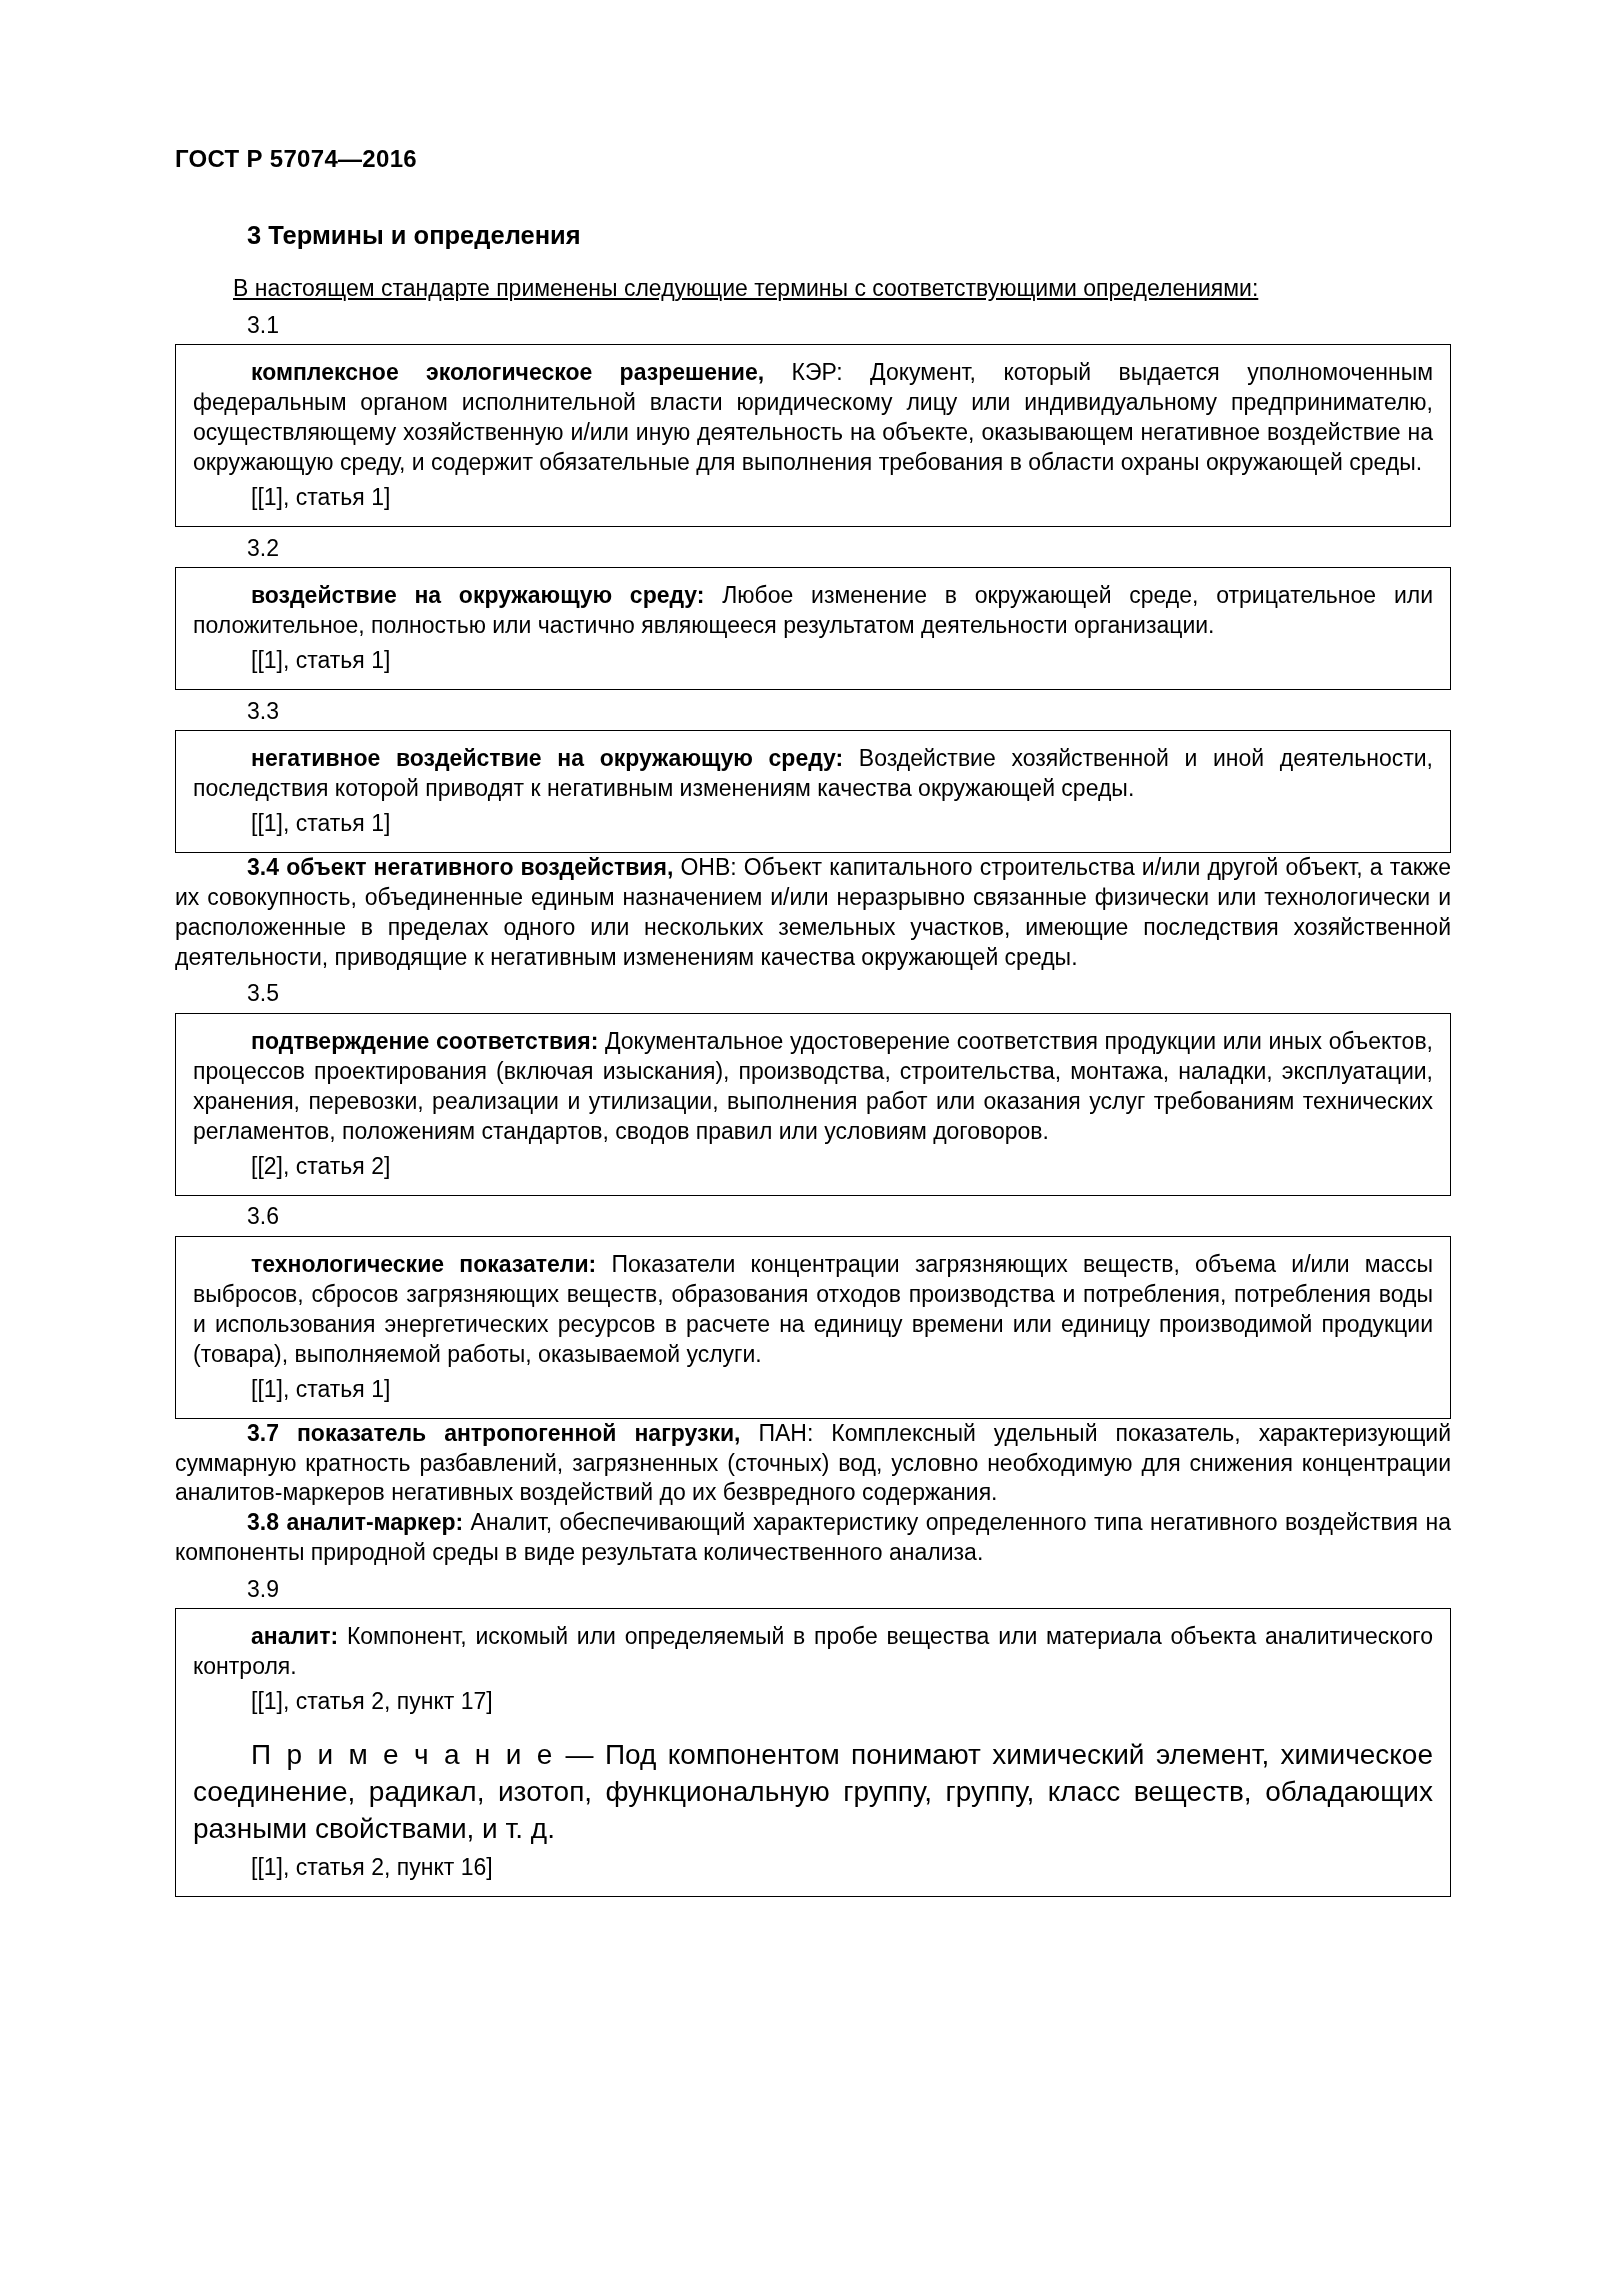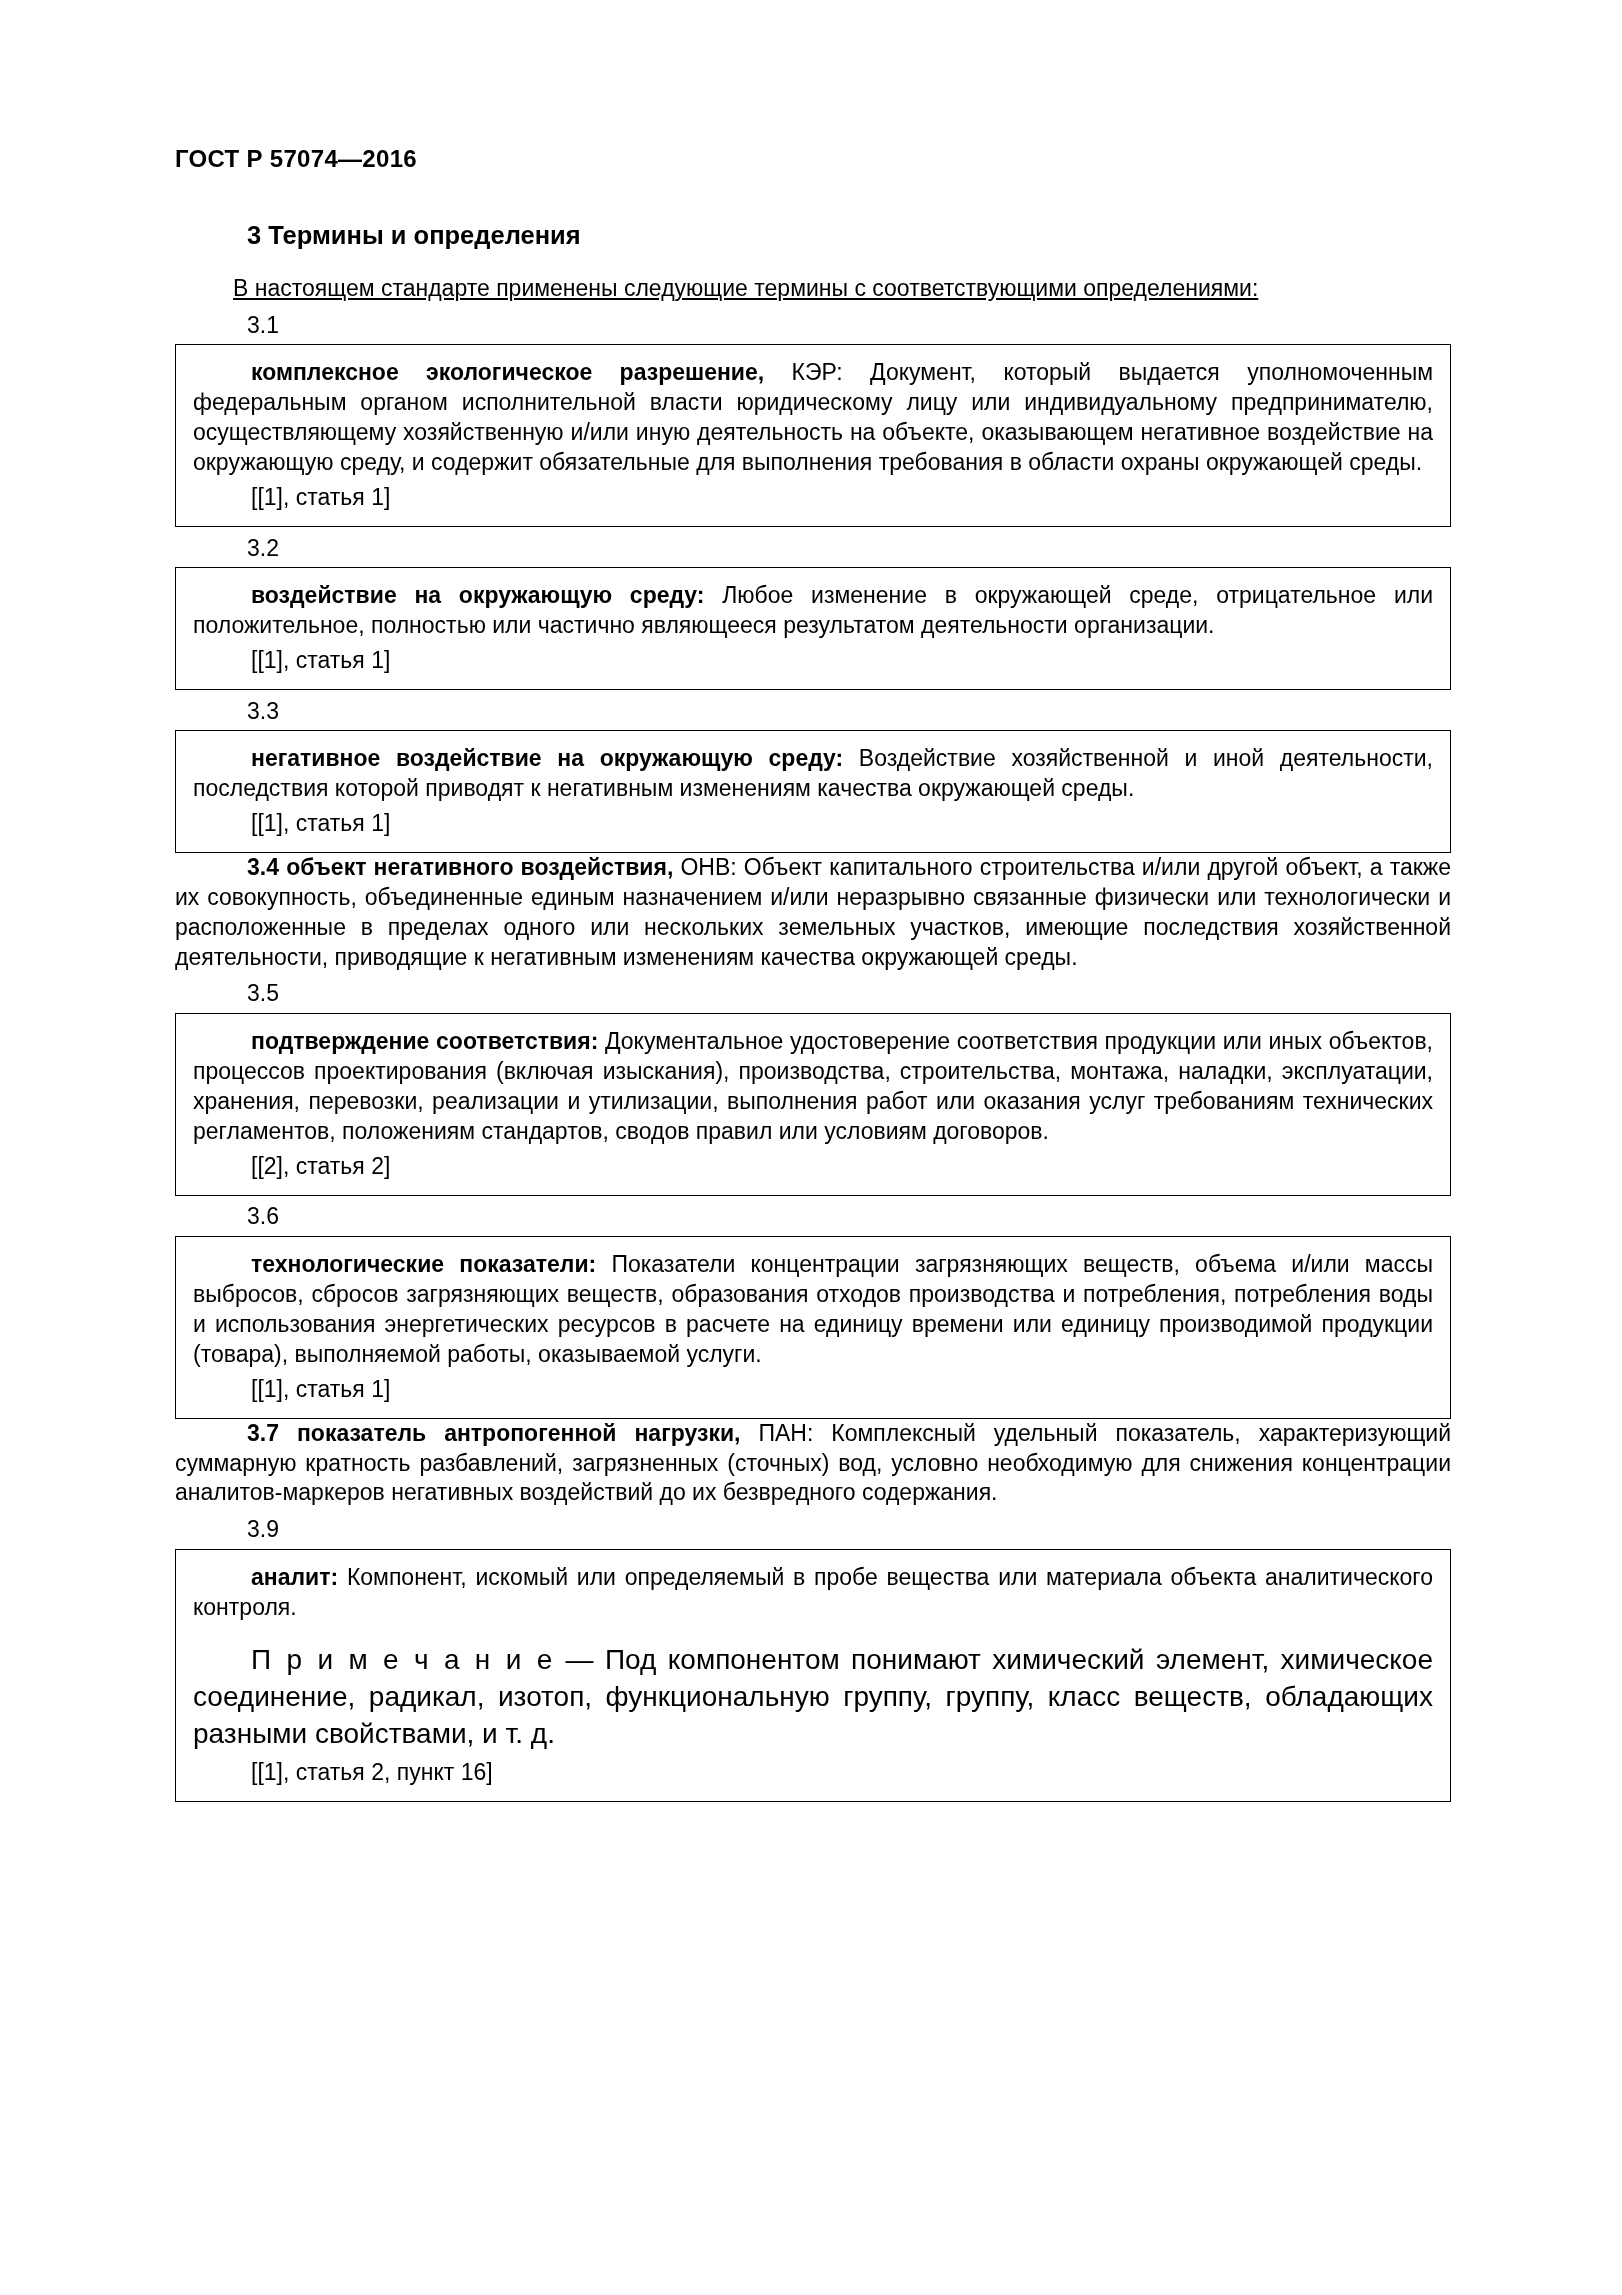--- a/index.html
+++ b/index.html
@@ -142,24 +142,26 @@
     </div>
 
     <div class="num">3.6</div>
     <div class="termbox">
       <p class="para first"><b>технологические показатели:</b><span> Показатели концентрации загрязняющих веществ, объема и/или массы выбросов, сбросов загрязняющих веществ, образования отходов производства и потребления, потребления воды и использования энергетических ресурсов в расчете на единицу времени или единицу производимой продукции (товара), выполняемой работы, оказываемой услуги.</span></p>
       <div class="ref">[[1], статья 1]</div>
     </div>
 
     <p class="para free-para"><b>3.7 показатель антропогенной нагрузки,</b><span> ПАН: Комплексный удельный показатель, характеризующий суммарную кратность разбавлений, загрязненных (сточных) вод, условно необходимую для снижения концентрации аналитов-маркеров негативных воздействий до их безвредного содержания.</span></p>
 
+    <p class="para free-para"><b>3.8 аналит-маркер:</b><span> Аналит, обеспечивающий характеристику определенного типа негативного воздействия на компоненты природной среды в виде результата количественного анализа.</span></p>
 
     <div class="num">3.9</div>
     <div class="termbox">
       <p class="para first"><b>аналит:</b><span> Компонент, искомый или определяемый в пробе вещества или материала объекта аналитического контроля.</span></p>
+      <div class="ref">[[1], статья 2, пункт 17]</div>
       <p class="note note-first"><span class="note-label">П р и м е ч а н и е</span><span> — Под компонентом понимают химический элемент, химическое соединение, радикал, изотоп, функциональную группу, группу, класс веществ, обладающих разными свойствами, и т. д.</span></p>
       <div class="ref">[[1], статья 2, пункт 16]</div>
     </div>
 
   </div>
 
   <div class="page-number">2</div>
 </div>
 
 

